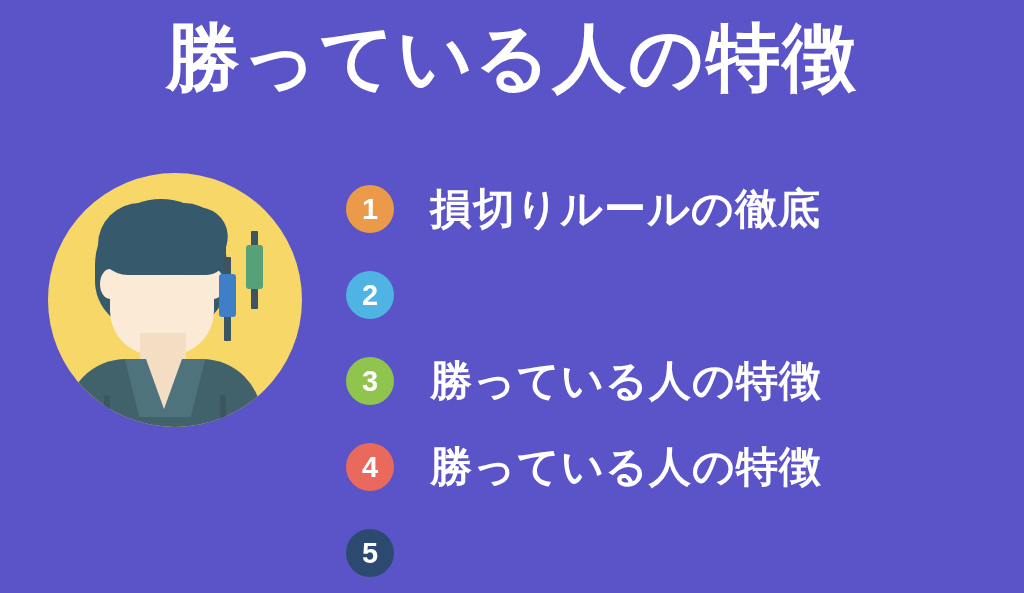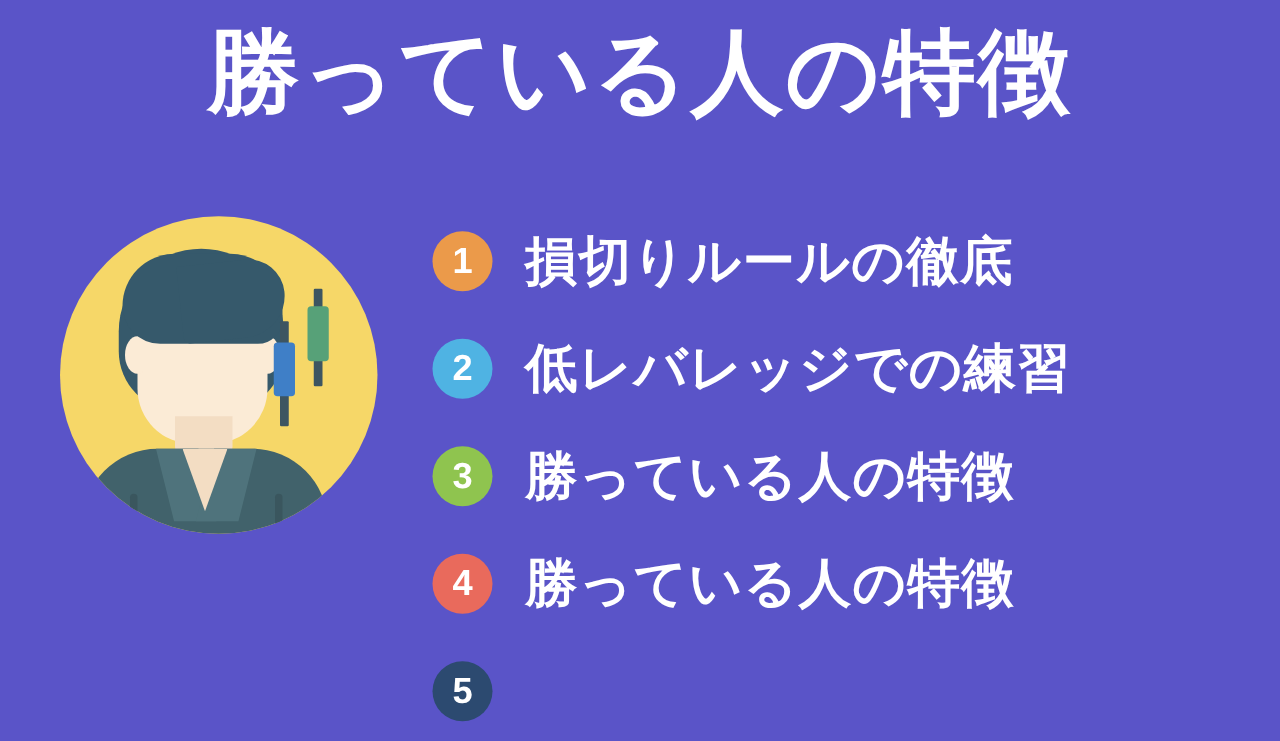--- a/index.html
+++ b/index.html
@@ -205,21 +205,21 @@
     border-radius: 50%;
     color: #ffffff;
     font-size: 29px;
     font-weight: bold;
     display: flex;
     align-items: center;
     justify-content: center;
     line-height: 1;
   }
   .row-label {
-    margin-left: 26px;
+    margin-left: 36px;
     color: #ffffff;
     font-size: 42px;
     font-weight: bold;
     letter-spacing: 1px;
     white-space: nowrap;
     line-height: 1.1;
   }
 </style>
 </head>
 <body>
@@ -253,21 +253,20 @@
 
   <div id="list">
 
     <div class="row">
       <div class="badge" style="background: rgb(235, 154, 74);">1</div>
       <div class="row-label">損切りルールの徹底</div>
     </div>
 
     <div class="row">
       <div class="badge" style="background: rgb(79, 179, 227);">2</div>
-      <div class="row-label">低レバレッジでの練習</div>
     </div>
 
     <div class="row">
       <div class="badge" style="background: rgb(143, 196, 79);">3</div>
       <div class="row-label">勝っている人の特徴</div>
     </div>
 
     <div class="row">
       <div class="badge" style="background: rgb(233, 106, 92);">4</div>
       <div class="row-label">勝っている人の特徴</div>

